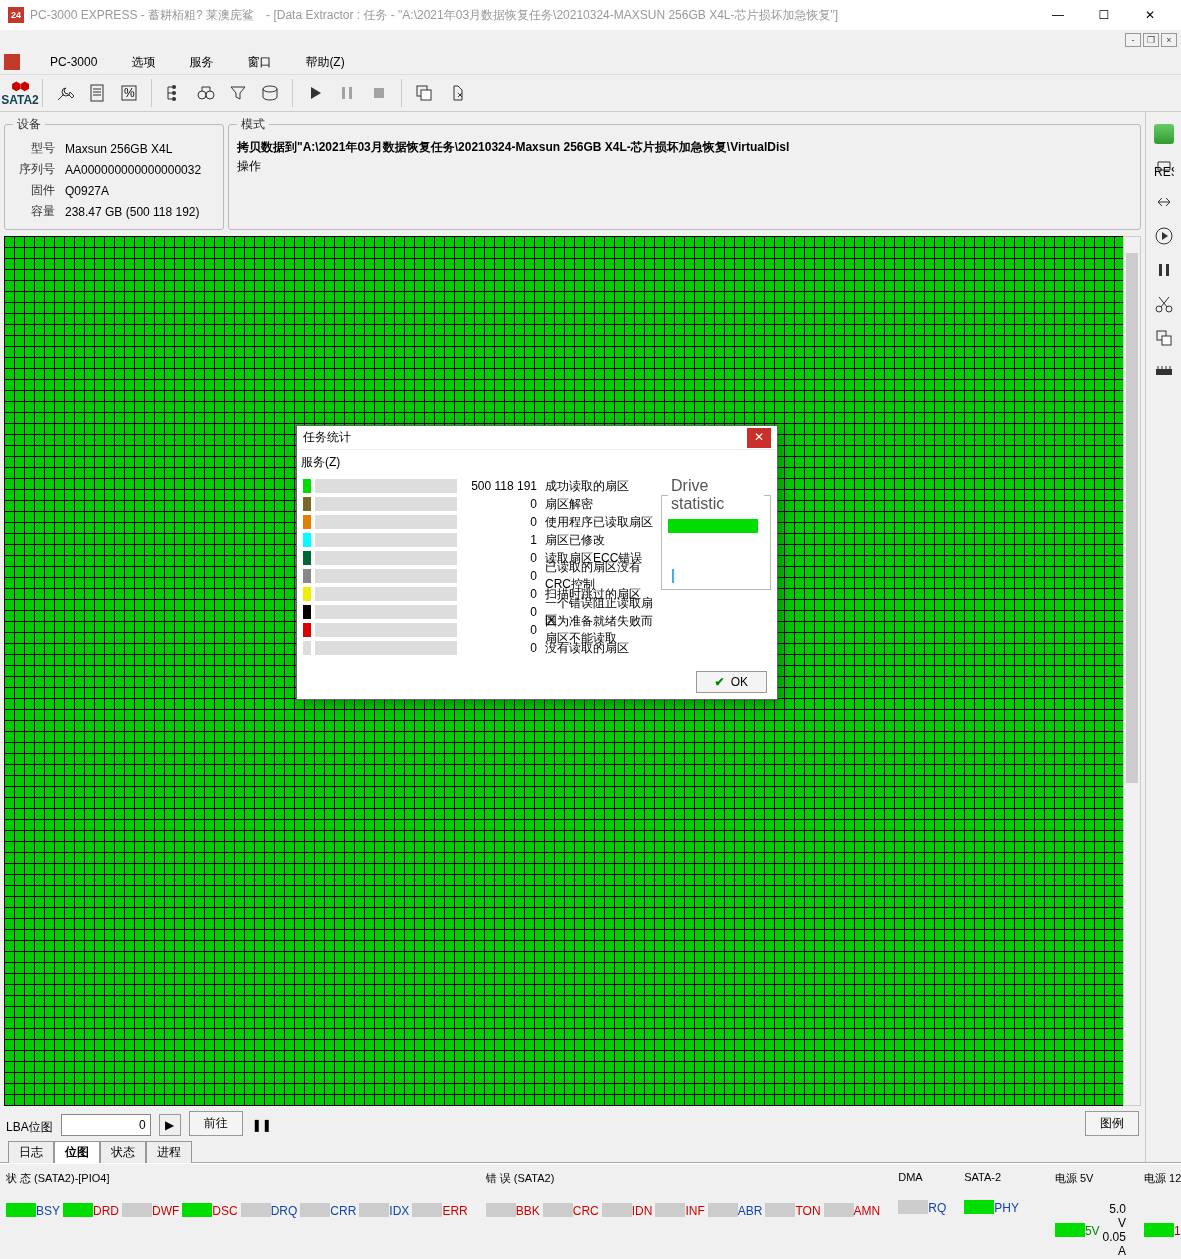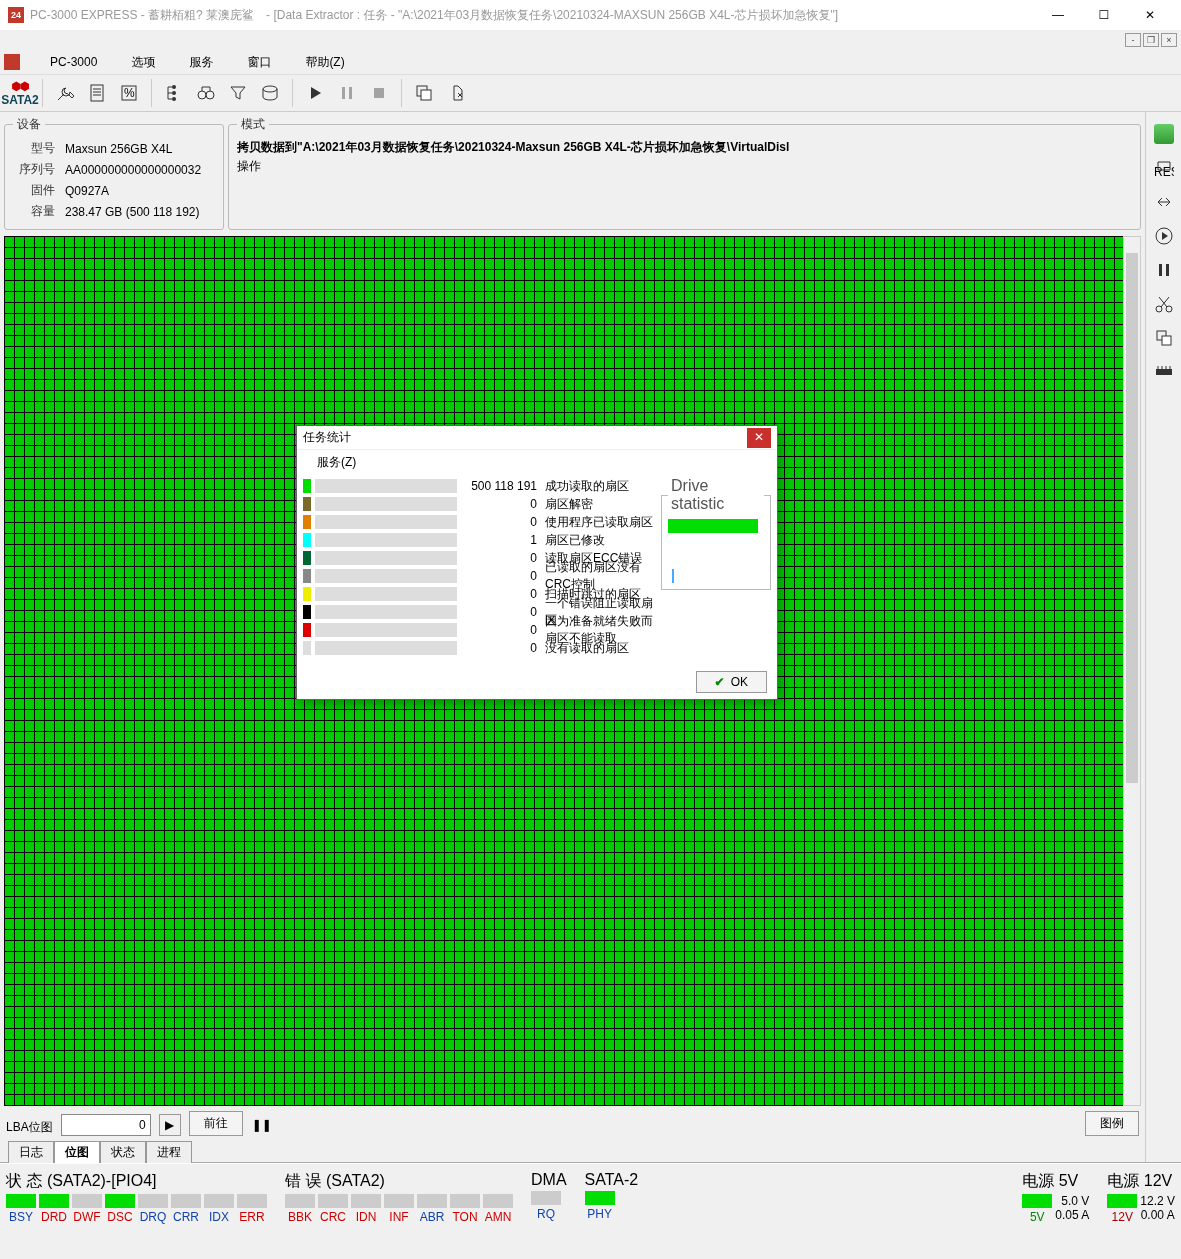--- a/index.html
+++ b/index.html
@@ -38,35 +38,35 @@
 .mapscroll::before{content:"";position:absolute;top:16px;left:2px;right:2px;height:530px;background:#ccc}
 .navbar{height:32px;display:flex;align-items:flex-end;padding:4px 6px;gap:8px}
 .navbar input{width:90px;height:22px;border:1px solid #888;padding:0 4px;text-align:right}
 .btn{border:1px solid #999;background:#f4f4f4;padding:3px 14px}
 .tabs{height:22px;display:flex;align-items:flex-end;padding-left:8px;gap:0}
 .tab{border:1px solid #999;border-bottom:none;padding:2px 10px;background:#eee;position:relative;top:1px}
 .tab.act{background:#fff;font-weight:bold}
 .statusarea{border-top:1px solid #aaa;background:#f0f0f0}
 .statusrow{display:flex;padding:4px 6px;gap:18px}
 .sgroup{}
-.sgroup .shdr{font-size:16px;margin-bottom:2px}
+.sgroup .shdr{font-size:11px;margin-bottom:16px}
 .leds{display:flex;gap:3px}
-.led{display:flex;flex-direction:column;align-items:center;font-size:10px}
+.led{display:flex;flex-direction:row;align-items:center;font-size:10px}
 .led .box{width:30px;height:14px;background:#ccc}
 .led .box.g{background:#0d0}
 .led .lbl{margin-top:2px}
 .led .lbl.r{color:#c00}
 .led .lbl.b{color:#14a}
 .led .lbl.g{color:#080}
 .led .lbl.dr{color:#900}
 .dialog{position:absolute;left:296px;top:425px;width:482px;background:#fff;border:1px solid #666;box-shadow:4px 4px 12px rgba(0,0,0,.3);z-index:10}
 .dtitle{height:24px;background:#fff;display:flex;align-items:center;padding:0 6px;border-bottom:1px solid #eee}
 .dtitle span{flex:1}
 .dclose{width:24px;height:20px;background:#c9302c;color:#fff;text-align:center;line-height:18px}
-.dmenu{padding:4px 20px}
+.dmenu{padding:4px 4px}
 .dbody{display:flex;padding:2px 6px 8px;gap:8px}
 .stats{flex:1}
 .statrow{display:flex;align-items:center;height:18px;gap:4px}
 .statrow .sw{width:8px;height:14px}
 .statrow .bar{width:142px;height:14px;background:#ddd}
 .statrow .val{width:80px;text-align:right;padding-right:4px}
 .statrow .desc{flex:1}
 .drvstat{width:110px}
 .drvfset{border:1px solid #bbb;padding:6px}
 .drvfset legend{font-size:16px;padding:0 3px;color:#555}

